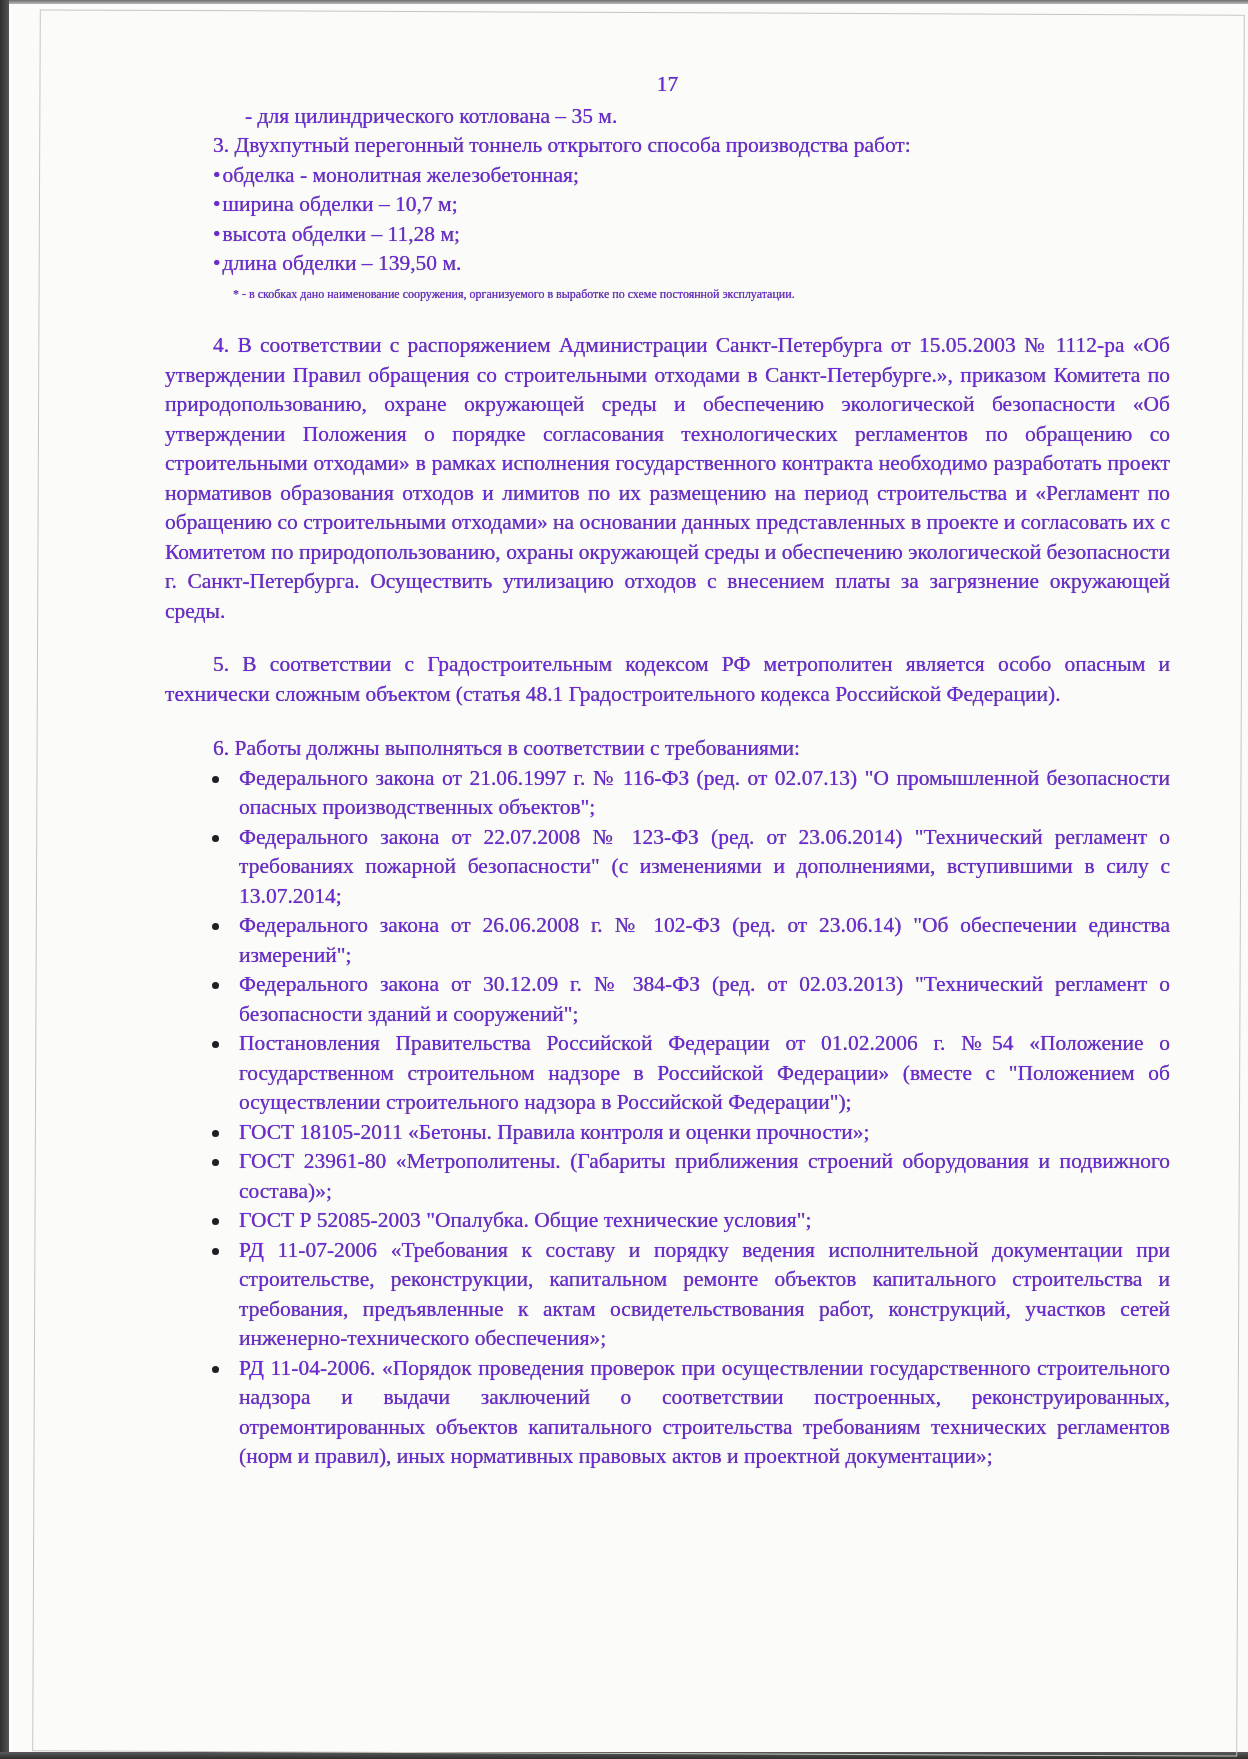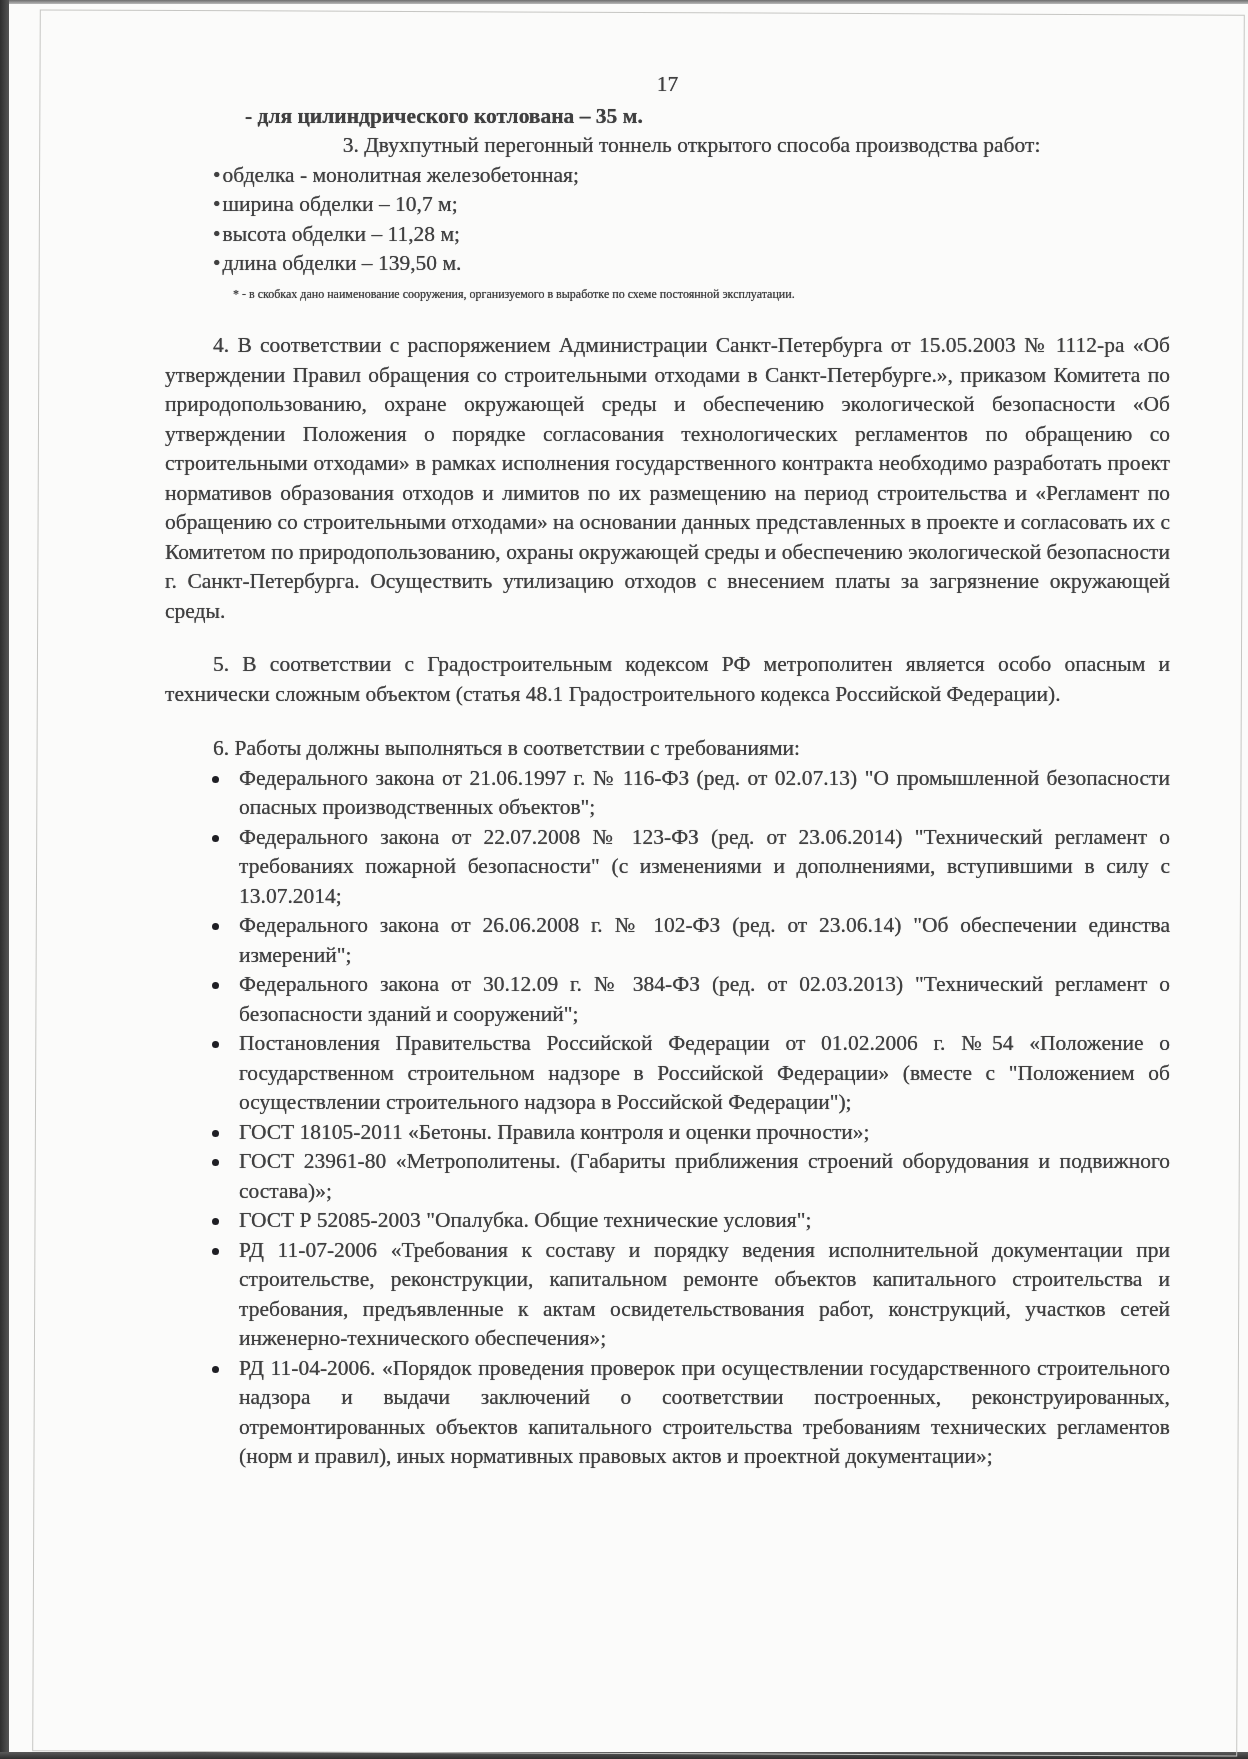--- a/index.html
+++ b/index.html
@@ -3,21 +3,21 @@
 <meta charset="utf-8">
 <style>
   html, body { margin: 0; padding: 0; background: #e8e8e8; }
   .screen {
     position: relative;
     width: 1248px;
     height: 1759px;
     background: #fbfbfa;
     overflow: hidden;
     font-family: "Liberation Serif", "DejaVu Serif", serif;
-    color: #404040;
+    color: #6d28d9;
   }
   
   .edge-top    { position:absolute; left:0; top:0; width:100%; height:4px;
                  background: linear-gradient(#6d6d6d, #b9b9b9); }
   .edge-left   { position:absolute; left:0; top:0; width:9px; height:100%;
                  background: linear-gradient(90deg, #2e2e2e, #555); }
   .edge-bottom { position:absolute; left:0; bottom:0; width:100%; height:7px;
                  background: linear-gradient(#5a5a5a, #2e2e2e); }
   .inner-frame { position:absolute; left:36px; top:12px; right:7px; bottom:5px;
                  border:1px solid #c6c6c3;
@@ -28,22 +28,22 @@
     left: 165px;
     top: 70px;
     width: 1005px;
     font-size: 21.5px;
     line-height: 29.5px;
     text-shadow: 0 0 0.7px rgba(31,31,36,0.75);
   }
 
   .page-number { text-align: center; margin: 0 0 2px 0; }
 
-  .dash-line     { margin-left: 80px; font-weight: bold; }
-  .item3-heading { margin-left: 48px; text-align: center; }
+  .dash-line     { margin-left: 80px; }
+  .item3-heading { margin-left: 48px; }
   .spec-item     { margin-left: 48px; }
   .spec-item .spec-bullet { letter-spacing: 2px; }
 
   .footnote {
     font-size: 12px;
     line-height: 24.5px;
     text-align: justify;
     text-indent: 68px;
     margin-top: 3px;
   }

